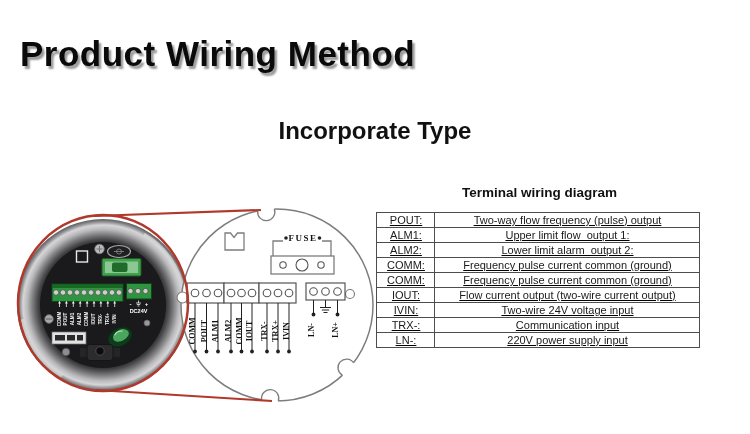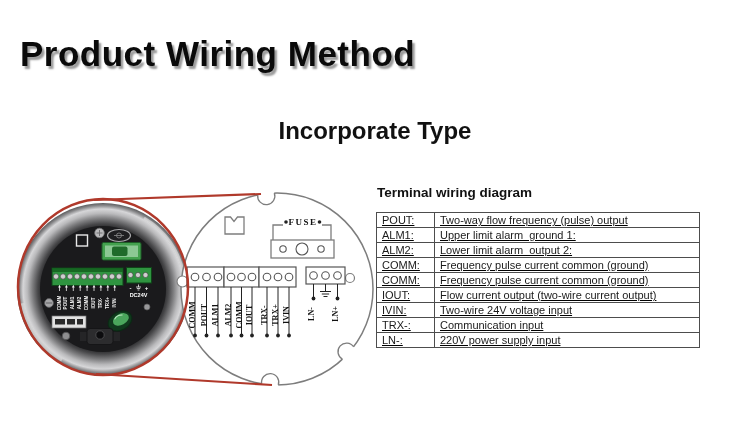--- a/index.html
+++ b/index.html
@@ -3,27 +3,27 @@
 <meta charset="utf-8">
 <style>
   html,body{margin:0;padding:0;background:#fff;}
   .page{position:relative;width:750px;height:434px;background:#fff;overflow:hidden;
         font-family:"Liberation Sans",sans-serif;}
   .main-title{position:absolute;top:34px;left:0;width:100%;text-align:left;
         font-size:35px;font-weight:bold;color:#0a0a0a;letter-spacing:.5px;
         text-shadow:2.5px 2.5px 2px #9a9a9a;margin-left:20px;}
   .sub-title{position:absolute;top:117px;left:0;width:100%;text-align:center;
         font-size:24px;font-weight:bold;color:#111;}
-  .table-wrap{position:absolute;left:376px;top:185px;width:326px;}
+  .table-wrap{position:absolute;left:376px;top:185px;width:326px;text-align:center;}
   .table-title{margin:0 0 0 1px;font-size:13.5px;font-weight:bold;color:#111;}
   table.term-table{border-collapse:collapse;margin-top:12px;width:324px;text-decoration:underline;}
   table.term-table td{border:1px solid #4d4d4d;font-size:11px;color:#1a1a1a;
         height:14px;padding:0 4px 0 5px;white-space:pre;vertical-align:middle;}
   td.col-term{width:48px;}
-  .diagram-wrap{position:absolute;left:0;top:164px;width:380px;height:254px;text-align:center;}
+  .diagram-wrap{position:absolute;left:0;top:180px;width:380px;height:254px;text-align:center;}
   text.dlabel{font-family:"Liberation Serif",serif;font-size:8px;font-weight:bold;fill:#111;}
   text.plabel{font-family:"Liberation Sans",sans-serif;font-size:4.6px;font-weight:bold;fill:#f2f2f2;}
   text.fuse-text{font-family:"Liberation Serif",serif;font-size:9px;font-weight:bold;fill:#111;letter-spacing:1.5px;}
   text.dc-text{font-family:"Liberation Sans",sans-serif;font-size:5.5px;font-weight:bold;fill:#fff;}
   text.pol-text{font-family:"Liberation Sans",sans-serif;font-size:6px;font-weight:bold;fill:#fff;}
 </style>
 </head>
 <body>
 
 <div class="page">
@@ -34,21 +34,21 @@
   <div class="table-wrap">
     <h3 class="table-title">Terminal wiring diagram</h3>
     <table class="term-table">
       <tbody>
           <tr>
             <td class="col-term">POUT:</td>
             <td>Two-way flow frequency (pulse) output</td>
           </tr>
           <tr>
             <td class="col-term">ALM1:</td>
-            <td>Upper limit alarm  ground 1:</td>
+            <td>Upper limit flow  output 1:</td>
           </tr>
           <tr>
             <td class="col-term">ALM2:</td>
             <td>Lower limit alarm  output 2:</td>
           </tr>
           <tr>
             <td class="col-term">COMM:</td>
             <td>Frequency pulse current common (ground)</td>
           </tr>
           <tr>

